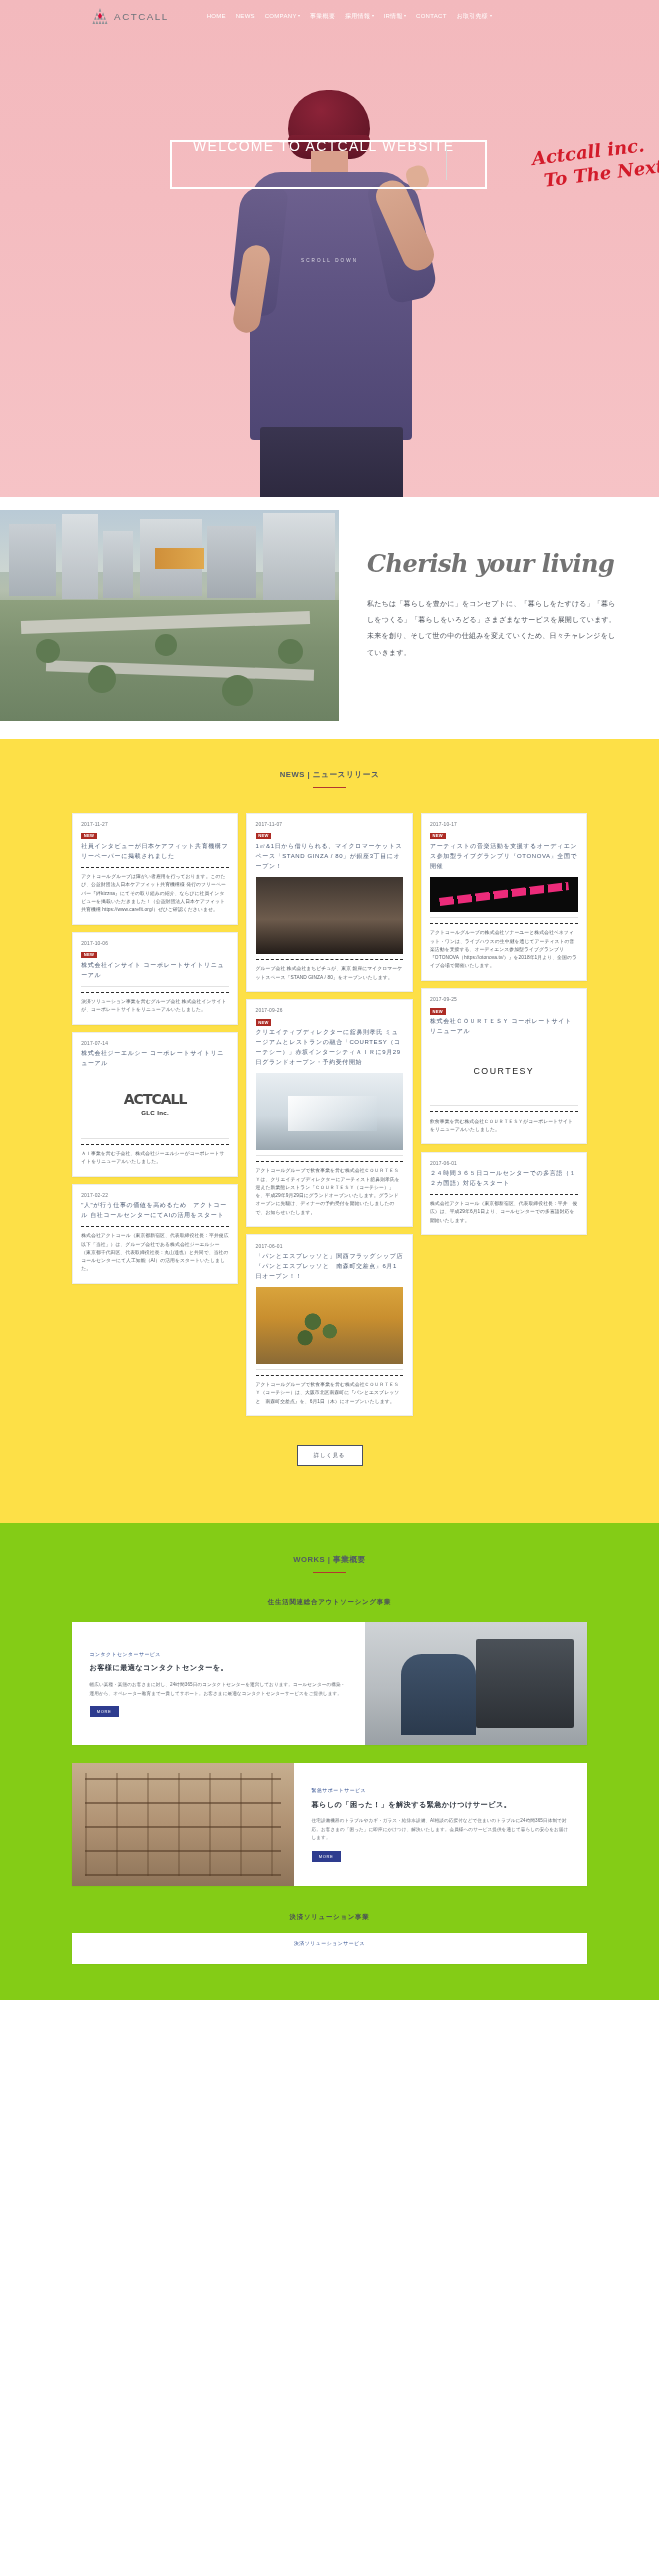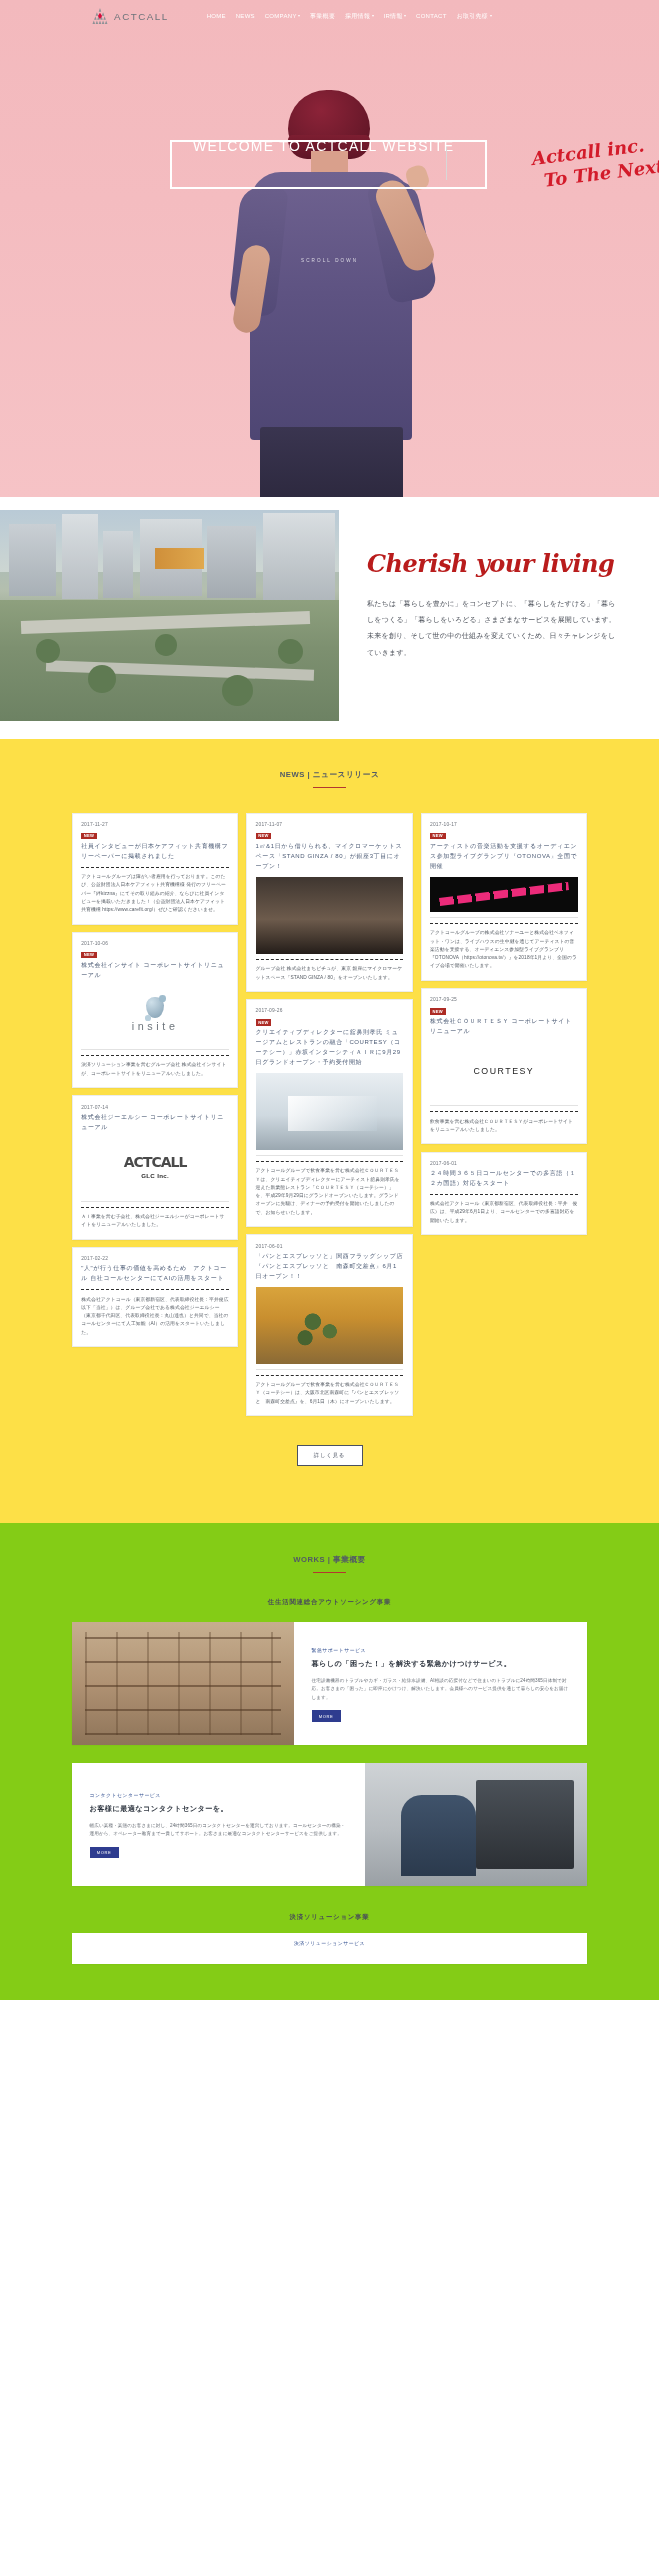--- a/index.html
+++ b/index.html
@@ -154,21 +154,21 @@
   .cp-path1{ position:absolute; left:20.6px; top:106px; width:289px; height:13.4px;
     background:#c7c8bd; transform: rotate(-2deg); }
   .cp-path2{ position:absolute; left:46px; top:155px; width:268px; height:11.3px;
     background:#bfc1b6; transform: rotate(2deg); }
   .cp-tree{ position:absolute; border-radius:50%; background:#5f7a52; }
 
   .cherish-text{
     position:absolute; left:367px; top:52px; width:252px;
   }
   .cherish-head{
-    color:#b91c1c;
+    color:#737373;
     font-family:"DejaVu Serif", serif;
     font-weight:bold;
     font-style:italic;
     font-size:24px;
     letter-spacing:-0.5px;
     margin-bottom:17.5px;
   }
   .cherish-body{
     font-size:7px;
     line-height:2.35;
@@ -498,24 +498,20 @@
         <span class="badge-new">NEW</span>
         <div class="card-title">社員インタビューが日本ケアフィット共育機構フリーペーパーに掲載されました</div>
         <div class="card-dash"></div>
         <div class="card-body">アクトコールグループは障がい者雇用を行っております。このたび、公益財団法人日本ケアフィット共育機構様 発行のフリーペーパー『絆kizzna』にてその取り組みの紹介、ならびに社員インタビューを掲載いただきました！（公益財団法人日本ケアフィット共育機構 https://www.carefit.org/）ぜひご確認くださいませ。</div>
       </article>
 
       <article class="card">
         <div class="card-date">2017-10-06</div>
         <span class="badge-new">NEW</span>
         <div class="card-title">株式会社インサイト コーポレートサイトリニューアル</div>
-        <div class="logo-box">
-          <span class="insite-mark"></span>
-          <span class="insite-word">insite</span>
-        </div>
         <div class="card-thin-rule"></div>
         <div class="card-dash"></div>
         <div class="card-body">決済ソリューション事業を営むグループ会社 株式会社インサイトが、コーポレートサイトをリニューアルいたしました。</div>
       </article>
 
       <article class="card">
         <div class="card-date">2017-07-14</div>
         <div class="card-title">株式会社ジーエルシー コーポレートサイトリニューアル</div>
         <div class="logo-box">
           <span class="glc-word">ACTCALL</span>
@@ -603,40 +599,40 @@
   </div>
 </section>
 
 <section class="works">
   <div class="sec-title-wrap">
     <div class="sec-title">WORKS | 事業概要</div>
     <div class="sec-rule"></div>
   </div>
 
   <div class="works-sub">住生活関連総合アウトソーシング事業</div>
+
+  <div class="work-row reverse">
+    <div class="work-photo cc"></div>
+    <div class="work-info">
+      <div class="work-kicker">コンタクトセンターサービス</div>
+      <div class="work-title">お客様に最適なコンタクトセンターを。</div>
+      <div class="work-desc">幅広い業種・業態のお客さまに対し、24時間365日のコンタクトセンターを運営しております。コールセンターの構築・運用から、オペレーター教育まで一貫してサポート。お客さまに最適なコンタクトセンターサービスをご提供します。</div>
+      <span class="work-more">MORE</span>
+    </div>
+  </div>
 
   <div class="work-row">
     <div class="work-photo shelf"></div>
     <div class="work-info">
       <div class="work-kicker">緊急サポートサービス</div>
       <div class="work-title">暮らしの「困った！」を解決する緊急かけつけサービス。</div>
       <div class="work-desc">住宅設備機器のトラブルやカギ・ガラス・給排水設備、AI相談の応援付などで住まいのトラブルに24時間365日体制で対応。お客さまの「困った」に即座にかけつけ、解決いたします。会員様へのサービス提供を通じて暮らしの安心をお届けします。</div>
       <span class="work-more">MORE</span>
     </div>
   </div>
 
-  <div class="work-row reverse">
-    <div class="work-photo cc"></div>
-    <div class="work-info">
-      <div class="work-kicker">コンタクトセンターサービス</div>
-      <div class="work-title">お客様に最適なコンタクトセンターを。</div>
-      <div class="work-desc">幅広い業種・業態のお客さまに対し、24時間365日のコンタクトセンターを運営しております。コールセンターの構築・運用から、オペレーター教育まで一貫してサポート。お客さまに最適なコンタクトセンターサービスをご提供します。</div>
-      <span class="work-more">MORE</span>
-    </div>
-  </div>
-
   <div class="works-sub2">決済ソリューション事業</div>
 
   <div class="bottom-strip">
     <div style="text-align:center;padding-top:7.2px;font-size:4.9px;color:#2f4d8f;letter-spacing:0.5px;">決済ソリューションサービス</div>
   </div>
 </section>
 
 
 </body></html>

